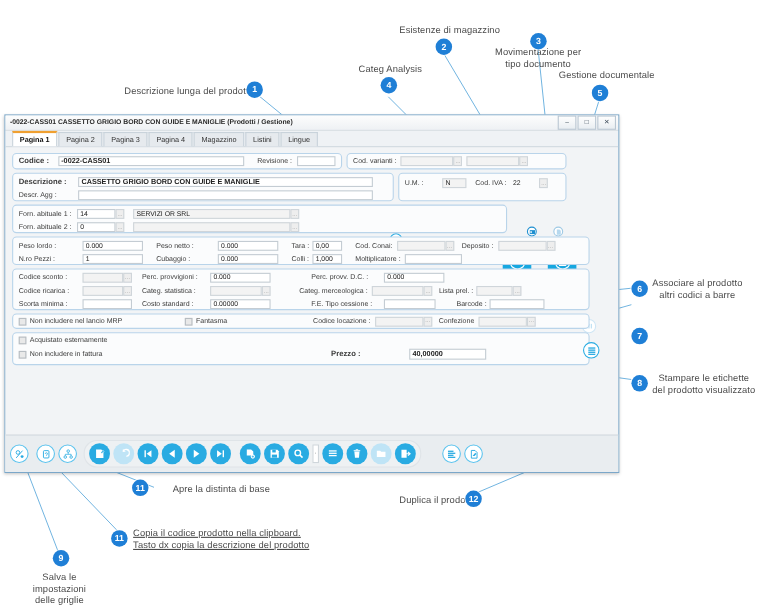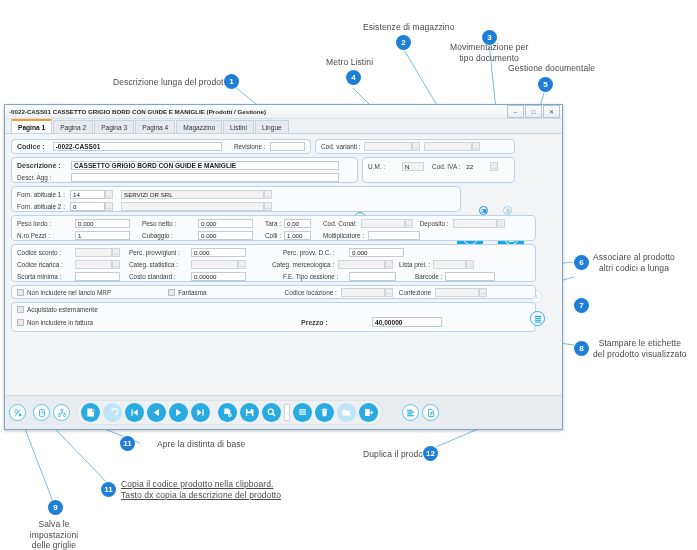--- a/index.html
+++ b/index.html
@@ -226,29 +226,29 @@
   <div class="callout-label" style="left:113px;top:77px;">Descrizione lunga del prodotto</div>
   <div class="badge" style="left:224px;top:74px;">1</div>
 
   <div class="callout-label" style="left:363px;top:22px;">Esistenze di magazzino</div>
   <div class="badge" style="left:396px;top:35px;">2</div>
 
   <div class="callout-label" style="left:450px;top:6px;text-align:center;margin-top:36px;">Movimentazione per
 tipo documento</div>
   <div class="badge" style="left:482px;top:30px;">3</div>
 
-  <div class="callout-label" style="left:326px;top:57px;">Metro Listini</div>
+  <div class="callout-label" style="left:326px;top:57px;">Categ Analysis</div>
   <div class="badge" style="left:346px;top:70px;">4</div>
 
   <div class="callout-label" style="left:508px;top:63px;">Gestione documentale</div>
   <div class="badge" style="left:538px;top:77px;">5</div>
 
   <div class="badge" style="left:574px;top:255px;">6</div>
   <div class="callout-label" style="left:593px;top:252px;text-align:center;">Associare al prodotto
-altri codici a lunga</div>
+altri codici a barre</div>
 
   <div class="badge" style="left:574px;top:298px;">7</div>
 
   <div class="badge" style="left:574px;top:341px;">8</div>
   <div class="callout-label" style="left:593px;top:338px;text-align:center;">Stampare le etichette
 del prodotto visualizzato</div>
 
   <div class="badge" style="left:48px;top:500px;">9</div>
   <div class="callout-label" style="left:14px;top:519px;text-align:center;width:80px;">Salva le impostazioni
 delle griglie</div>

